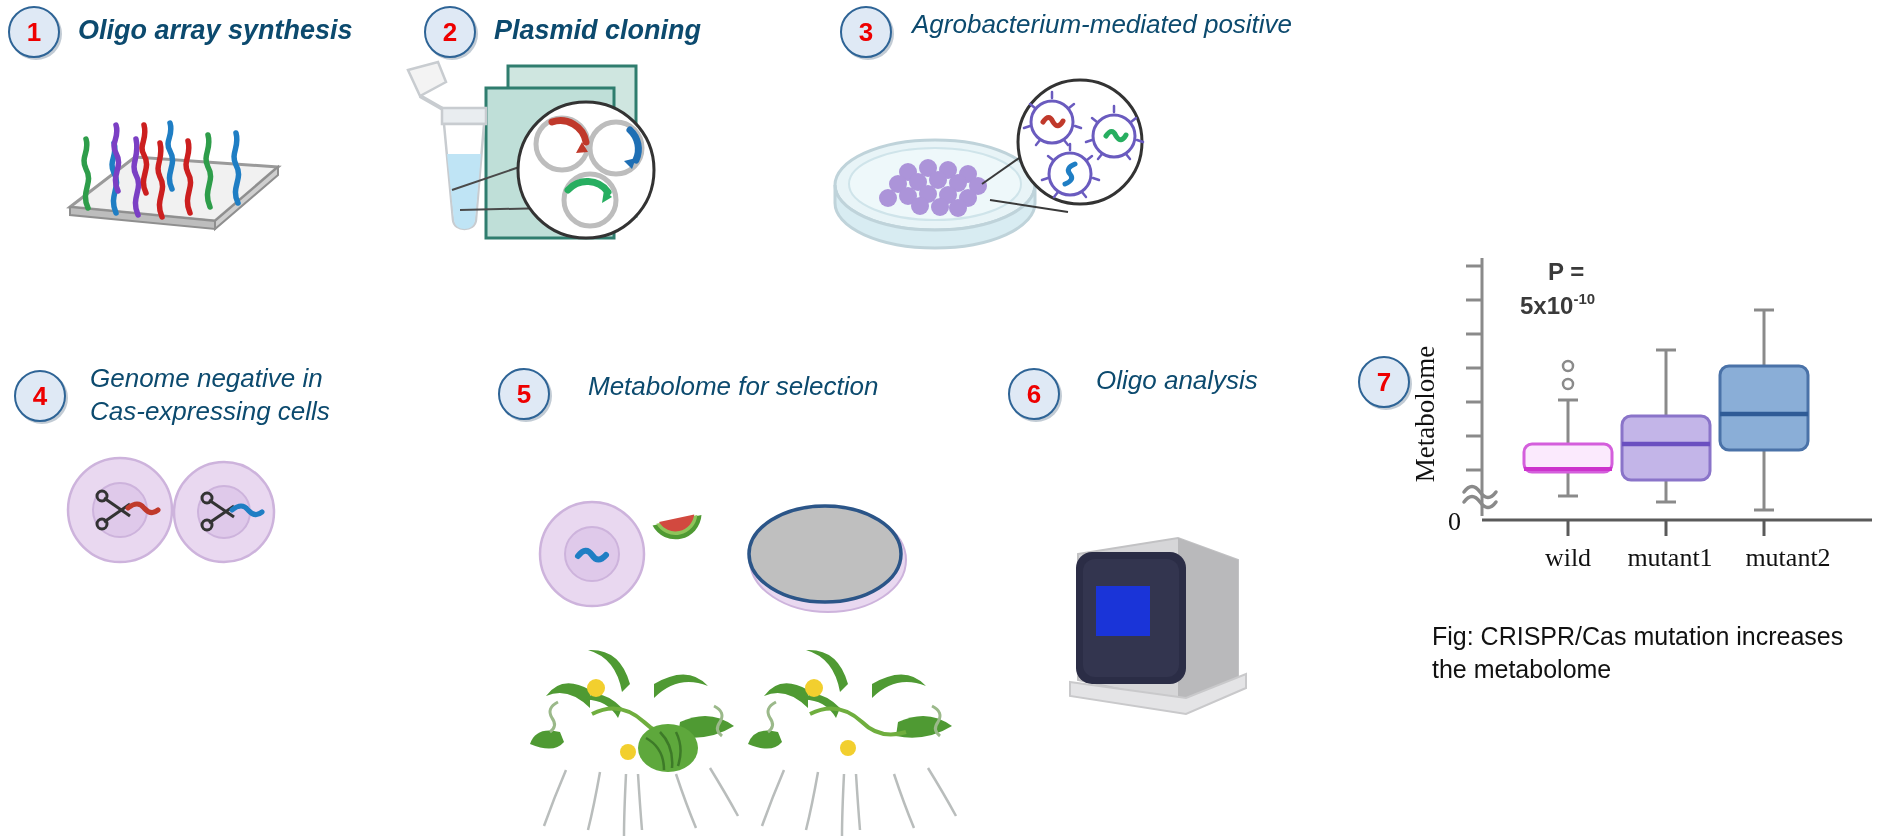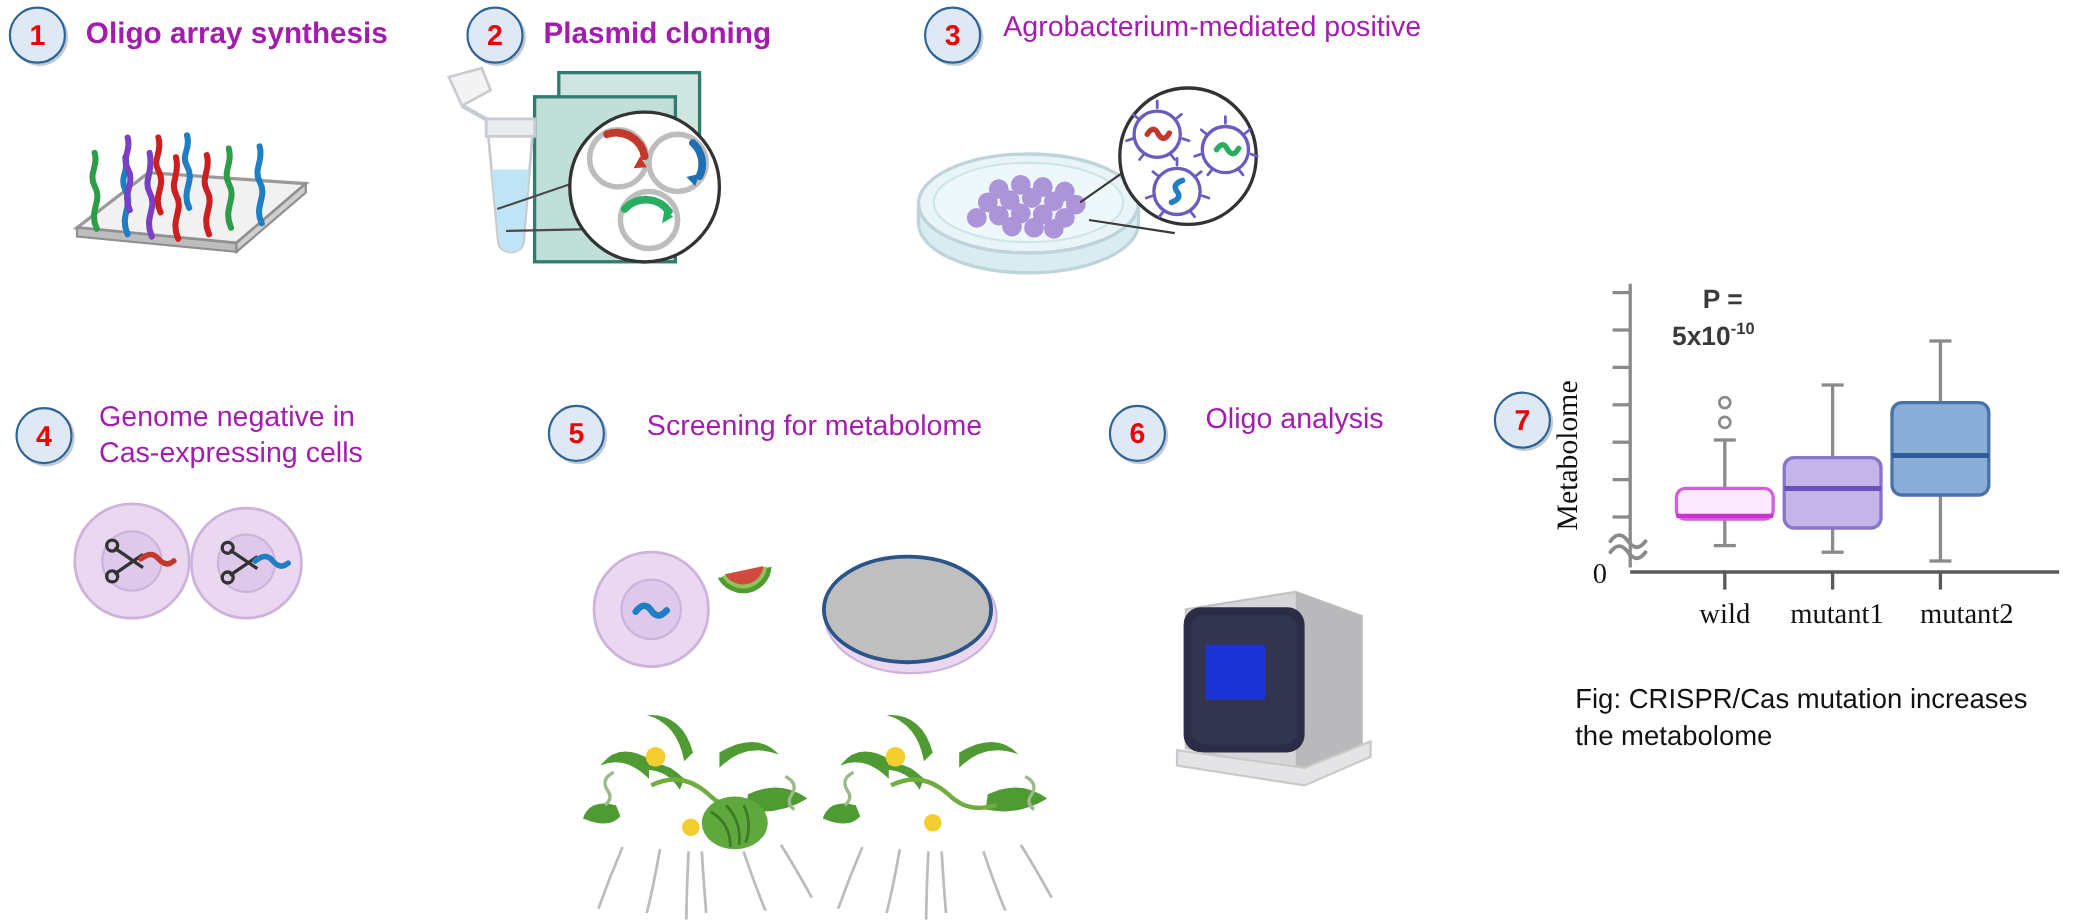--- a/index.html
+++ b/index.html
@@ -4,21 +4,21 @@
 <style>
   html,body{margin:0;padding:0;background:#ffffff;}
   body{width:1890px;height:838px;position:relative;overflow:hidden;
        font-family:"Liberation Sans",sans-serif;color:#111;}
   .panel{position:absolute;}
   .step-badge{position:absolute;width:52px;height:52px;border-radius:50%;
        background:#dfe9f5;border:2.5px solid #2e6496;box-sizing:border-box;
        display:flex;align-items:center;justify-content:center;
        font-weight:bold;font-size:26px;color:#ee0000;
        box-shadow:2px 2px 0 rgba(120,140,160,.45);}
-  .step-title{position:absolute;font-size:26px;line-height:1.25;color:#a21caf;}
+  .step-title{position:absolute;font-size:26px;line-height:1.25;color:#0c4a6e;font-style:italic;}
   .step-title.bold{font-weight:bold;font-size:27px;}
   .fig-caption{position:absolute;font-size:25px;line-height:1.3;color:#111;}
   svg{display:block;overflow:visible;}
   .axis-label{font-family:"Liberation Serif",serif;font-size:27px;fill:#111;}
   .tick-label{font-family:"Liberation Serif",serif;font-size:26px;fill:#111;}
   .pval{font-family:"Liberation Sans",sans-serif;font-size:24px;fill:#3a3a3a;font-weight:bold;}
   .pval-sup{font-size:15px;}
 </style>
 </head>
 <body>
@@ -187,21 +187,21 @@
     <circle cx="145" cy="73" r="5" fill="none" stroke="#333" stroke-width="3"></circle>
     <path d="M170,58 q10,-8 16,0 q7,8 14,2" stroke="#1f7ec4" stroke-width="5" fill="none" stroke-linecap="round"></path>
   </g>
 </svg>
 </div>
 
 <div class="step-badge" style="left:498px;top:368px;">
   <span>5</span>
 </div>
 <div class="step-title" style="left:588px;top:370px;">
-  <div>Screening for metabolome</div>
+  <div>Metabolome for selection</div>
 </div>
 
 <div class="panel" style="left:520px;top:498px;">
 <svg width="460" height="330" viewBox="0 0 460 330">
 
   <circle cx="72" cy="56" r="52" fill="#e9d8f0" stroke="#cdb3dc" stroke-width="2.5"></circle>
   <circle cx="72" cy="56" r="27" fill="#dfc9ea" stroke="#cdb3dc" stroke-width="2"></circle>
   <path d="M58,58 q8,-10 14,-1 q6,9 14,0" stroke="#1f7ec4" stroke-width="6" fill="none" stroke-linecap="round"></path>
 
   <g transform="translate(128,6) rotate(-12)">

